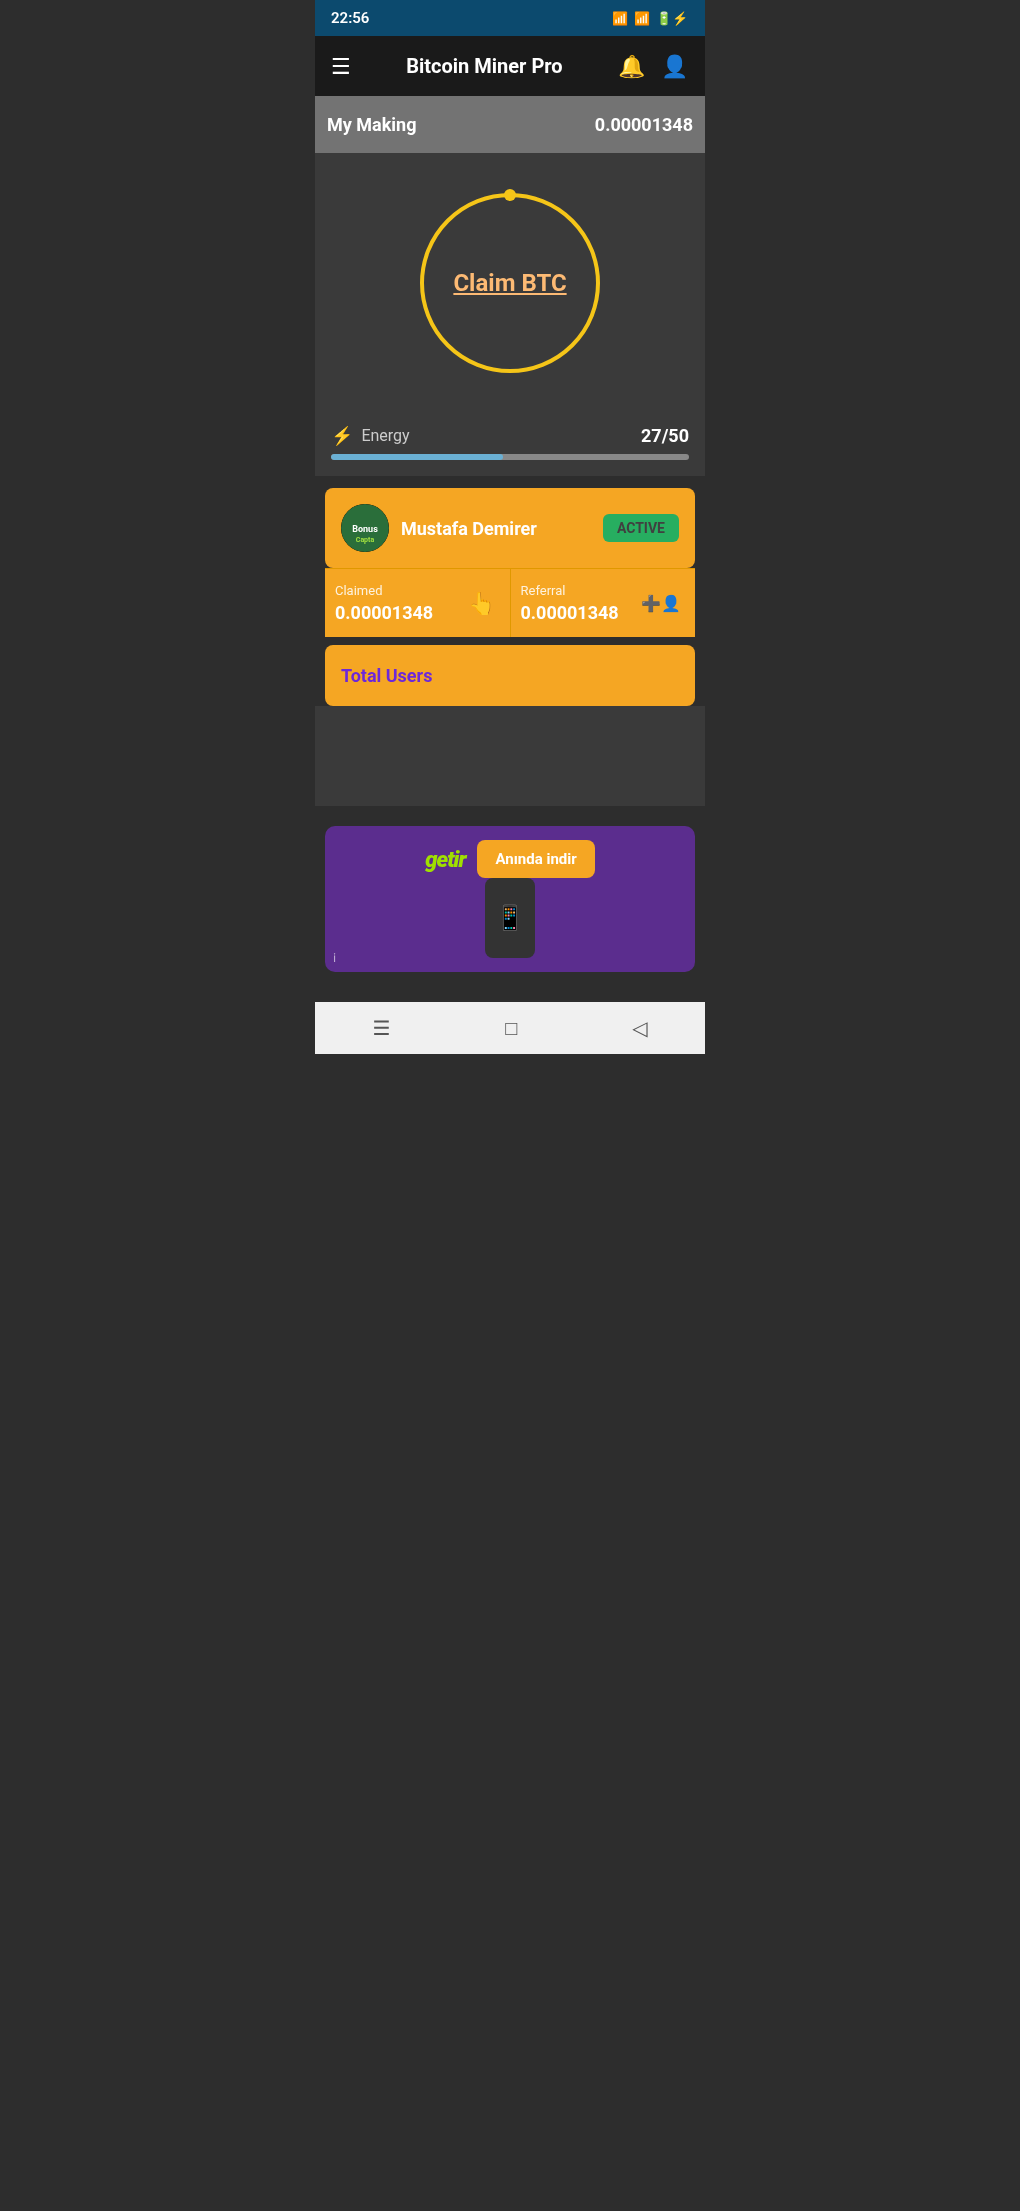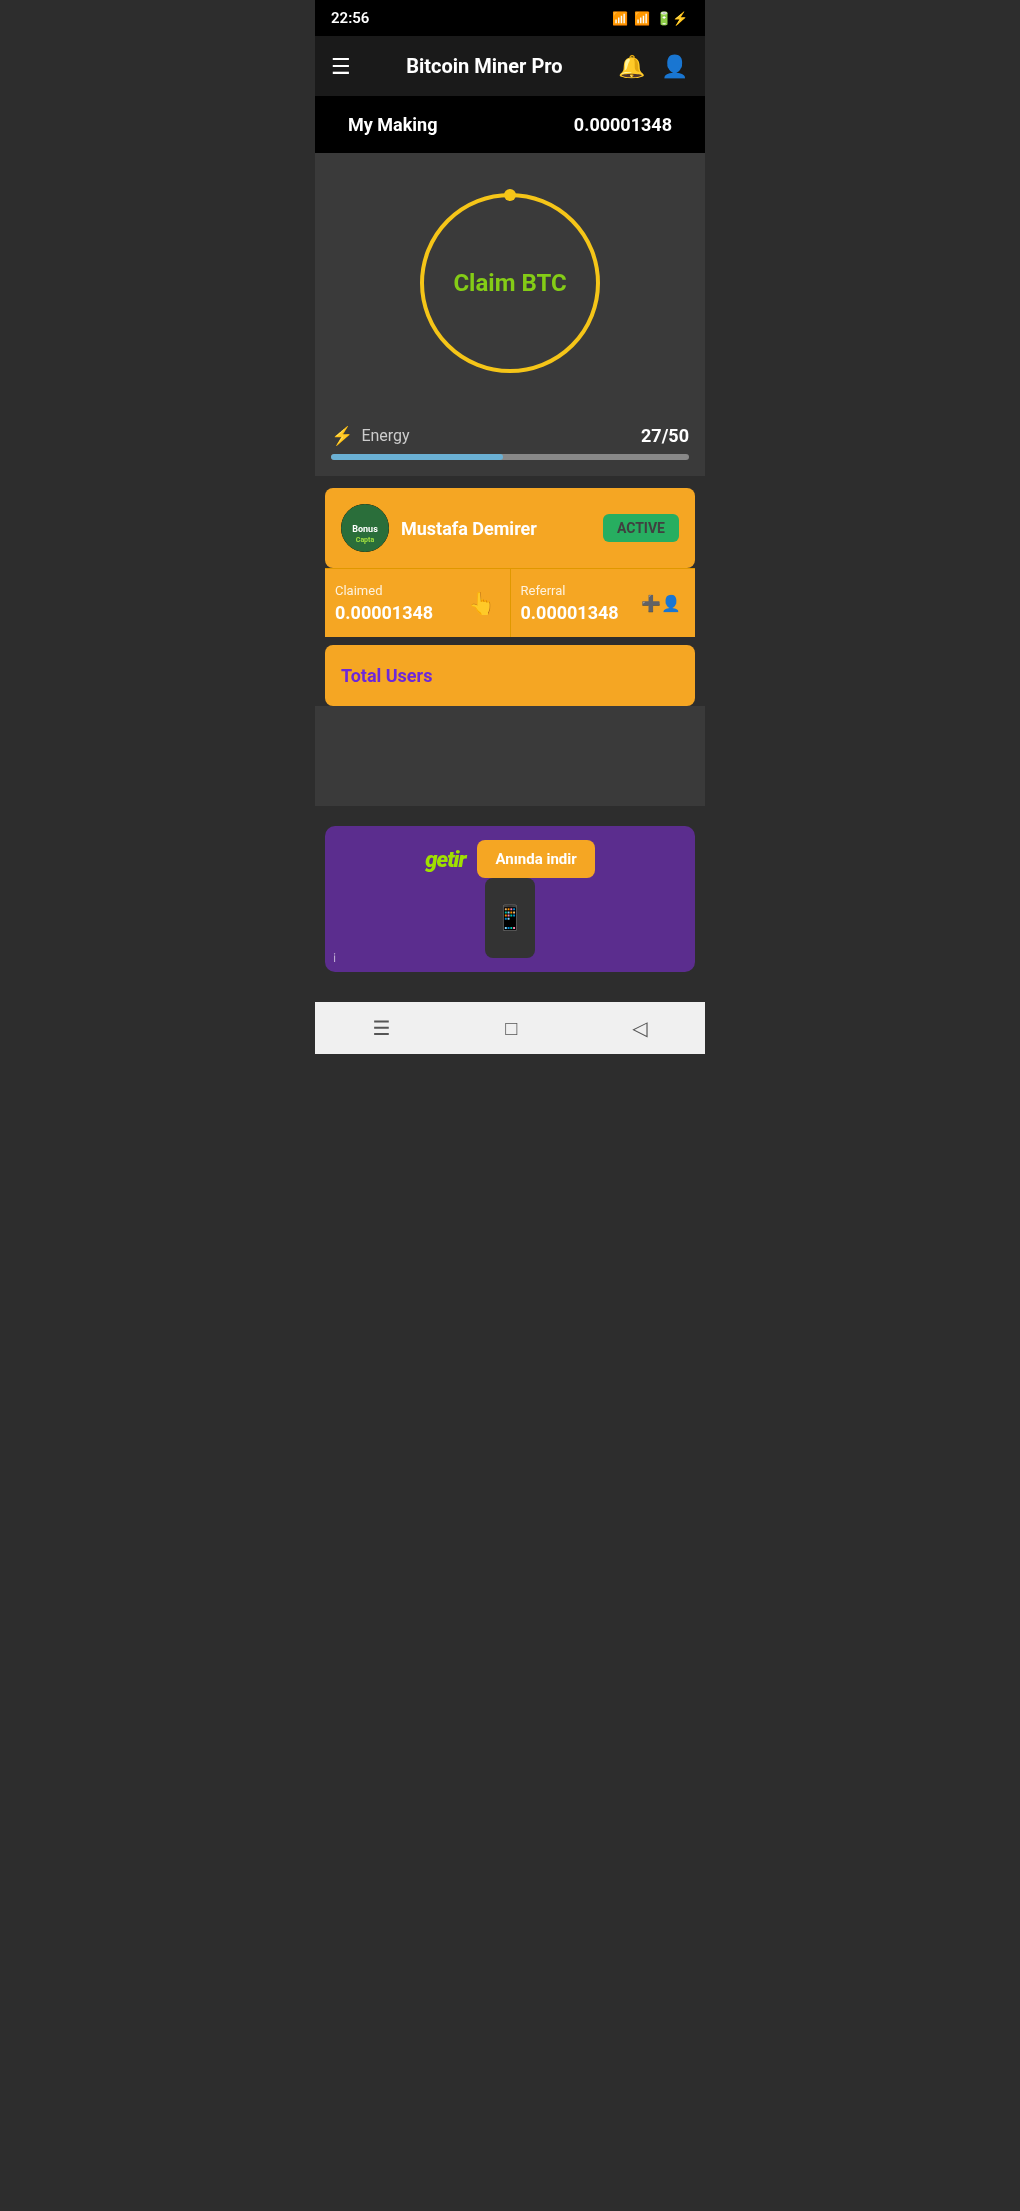--- a/index.html
+++ b/index.html
@@ -10,21 +10,21 @@
       width: 390px;
       min-height: 850px;
       margin: 0 auto;
       color: #fff;
       position: relative;
       overflow-x: hidden;
     }
 
     
     .status-bar {
-      background: #000000;
+      background: #0c4a6e;
       display: flex;
       justify-content: space-between;
       align-items: center;
       padding: 8px 16px;
       height: 36px;
     }
     .status-time {
       font-size: 15px;
       font-weight: 600;
       color: #fff;
@@ -66,25 +66,25 @@
       align-items: center;
     }
     .bell-icon, .user-icon {
       font-size: 22px;
       color: #fff;
       cursor: pointer;
     }
 
     
     .my-making-banner {
-      background: #000000;
+      background: #737373;
       display: flex;
       justify-content: space-between;
       align-items: center;
-      padding: 18px 33px;
+      padding: 18px 12px;
       margin: 0;
     }
     .my-making-label {
       font-size: 18px;
       font-weight: 700;
       color: #fff;
     }
     .my-making-value {
       font-size: 18px;
       font-weight: 700;
@@ -125,22 +125,23 @@
       left: 50%;
       transform: translateX(-50%);
       width: 12px;
       height: 12px;
       background: #f5c518;
       border-radius: 50%;
     }
     .claim-btc-text {
       font-size: 24px;
       font-weight: 700;
-      color: #84cc16;
+      color: #fdba74;
       text-align: center;
+      text-decoration: underline;
     }
 
     
     .energy-section {
       background: #3a3a3a;
       padding: 12px 16px 16px;
     }
     .energy-header {
       display: flex;
       justify-content: space-between;

